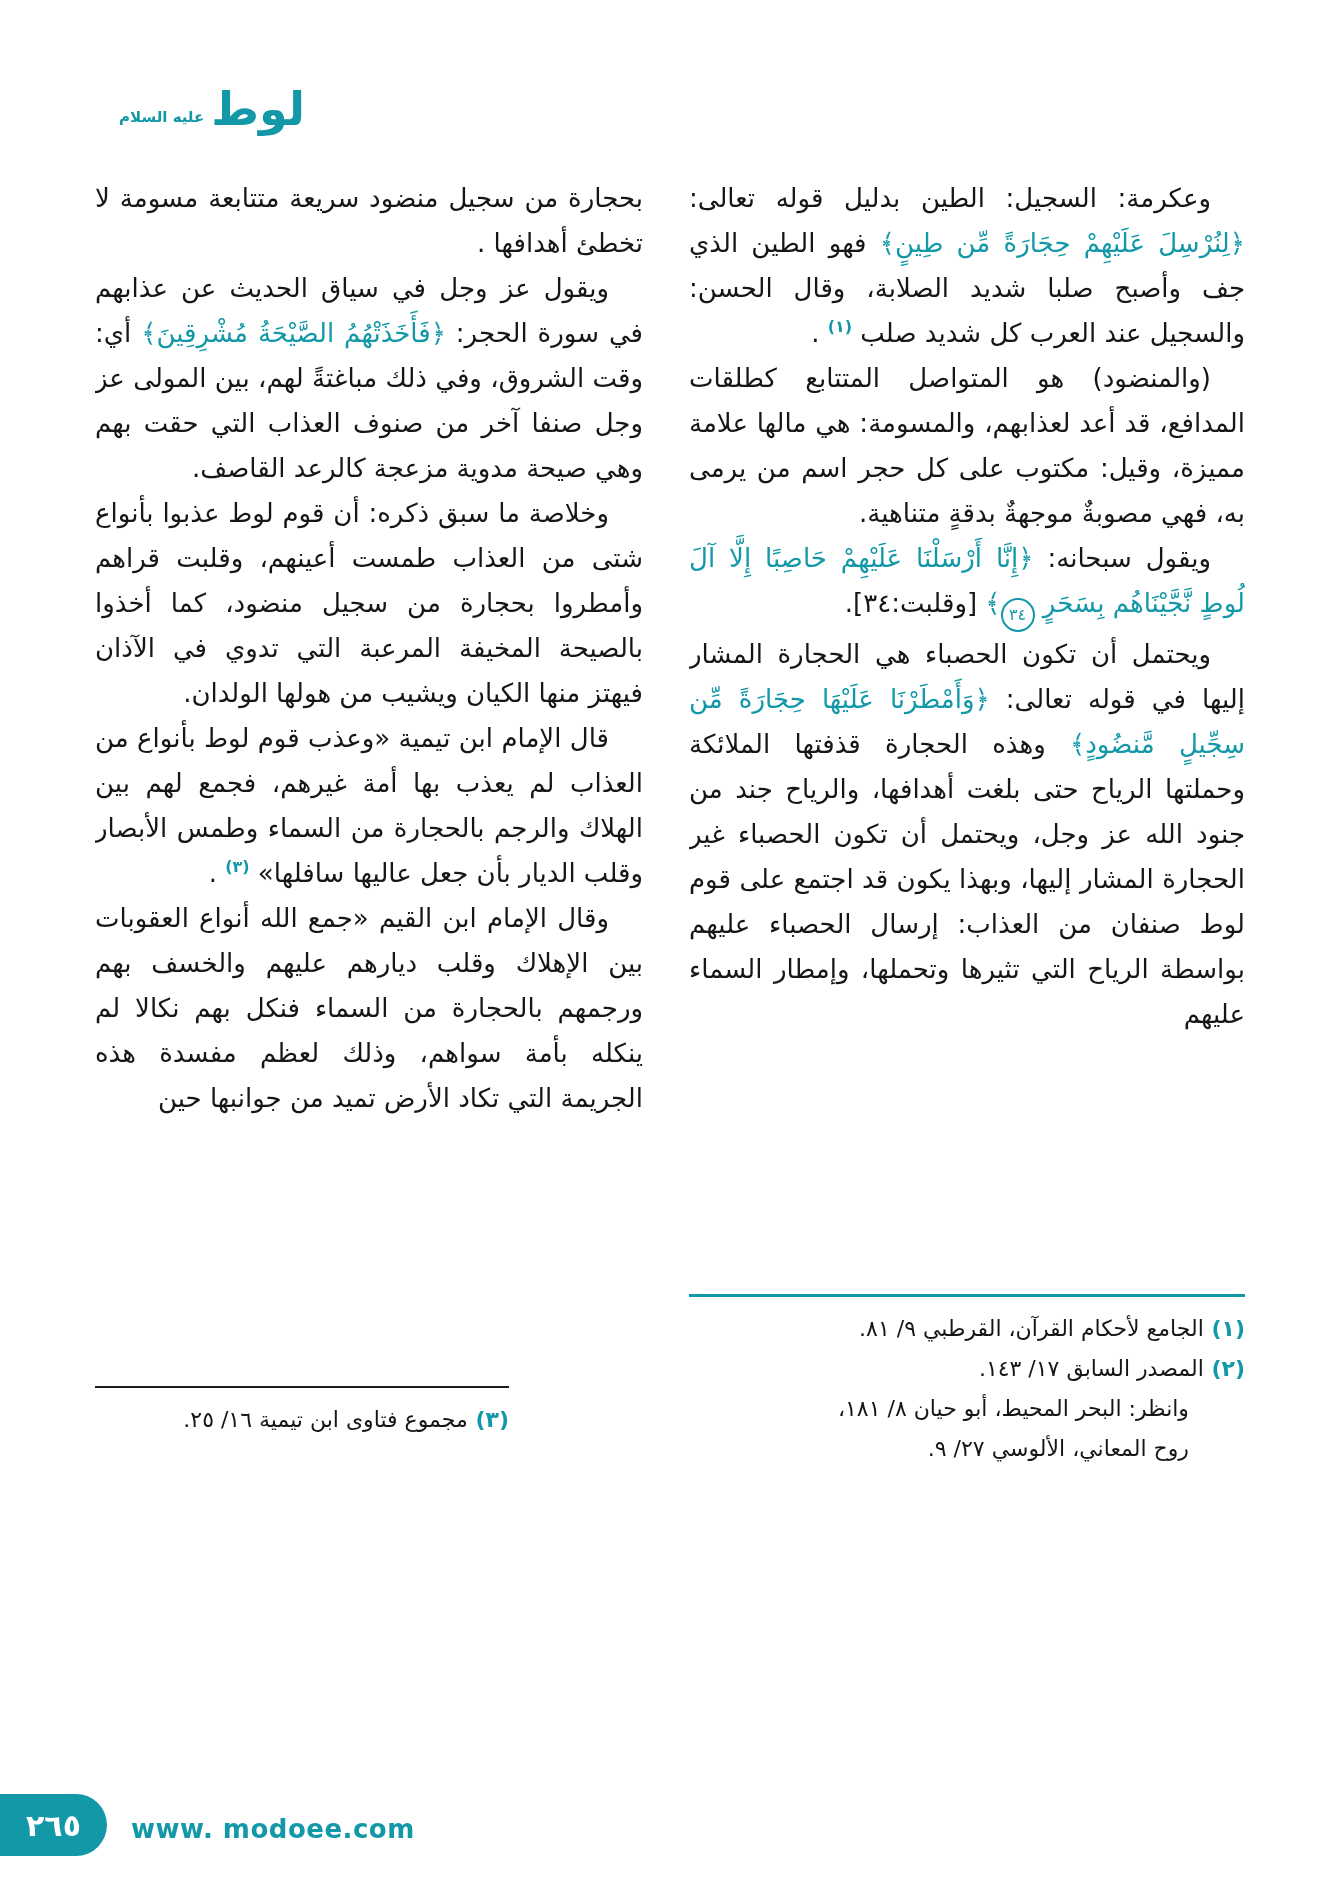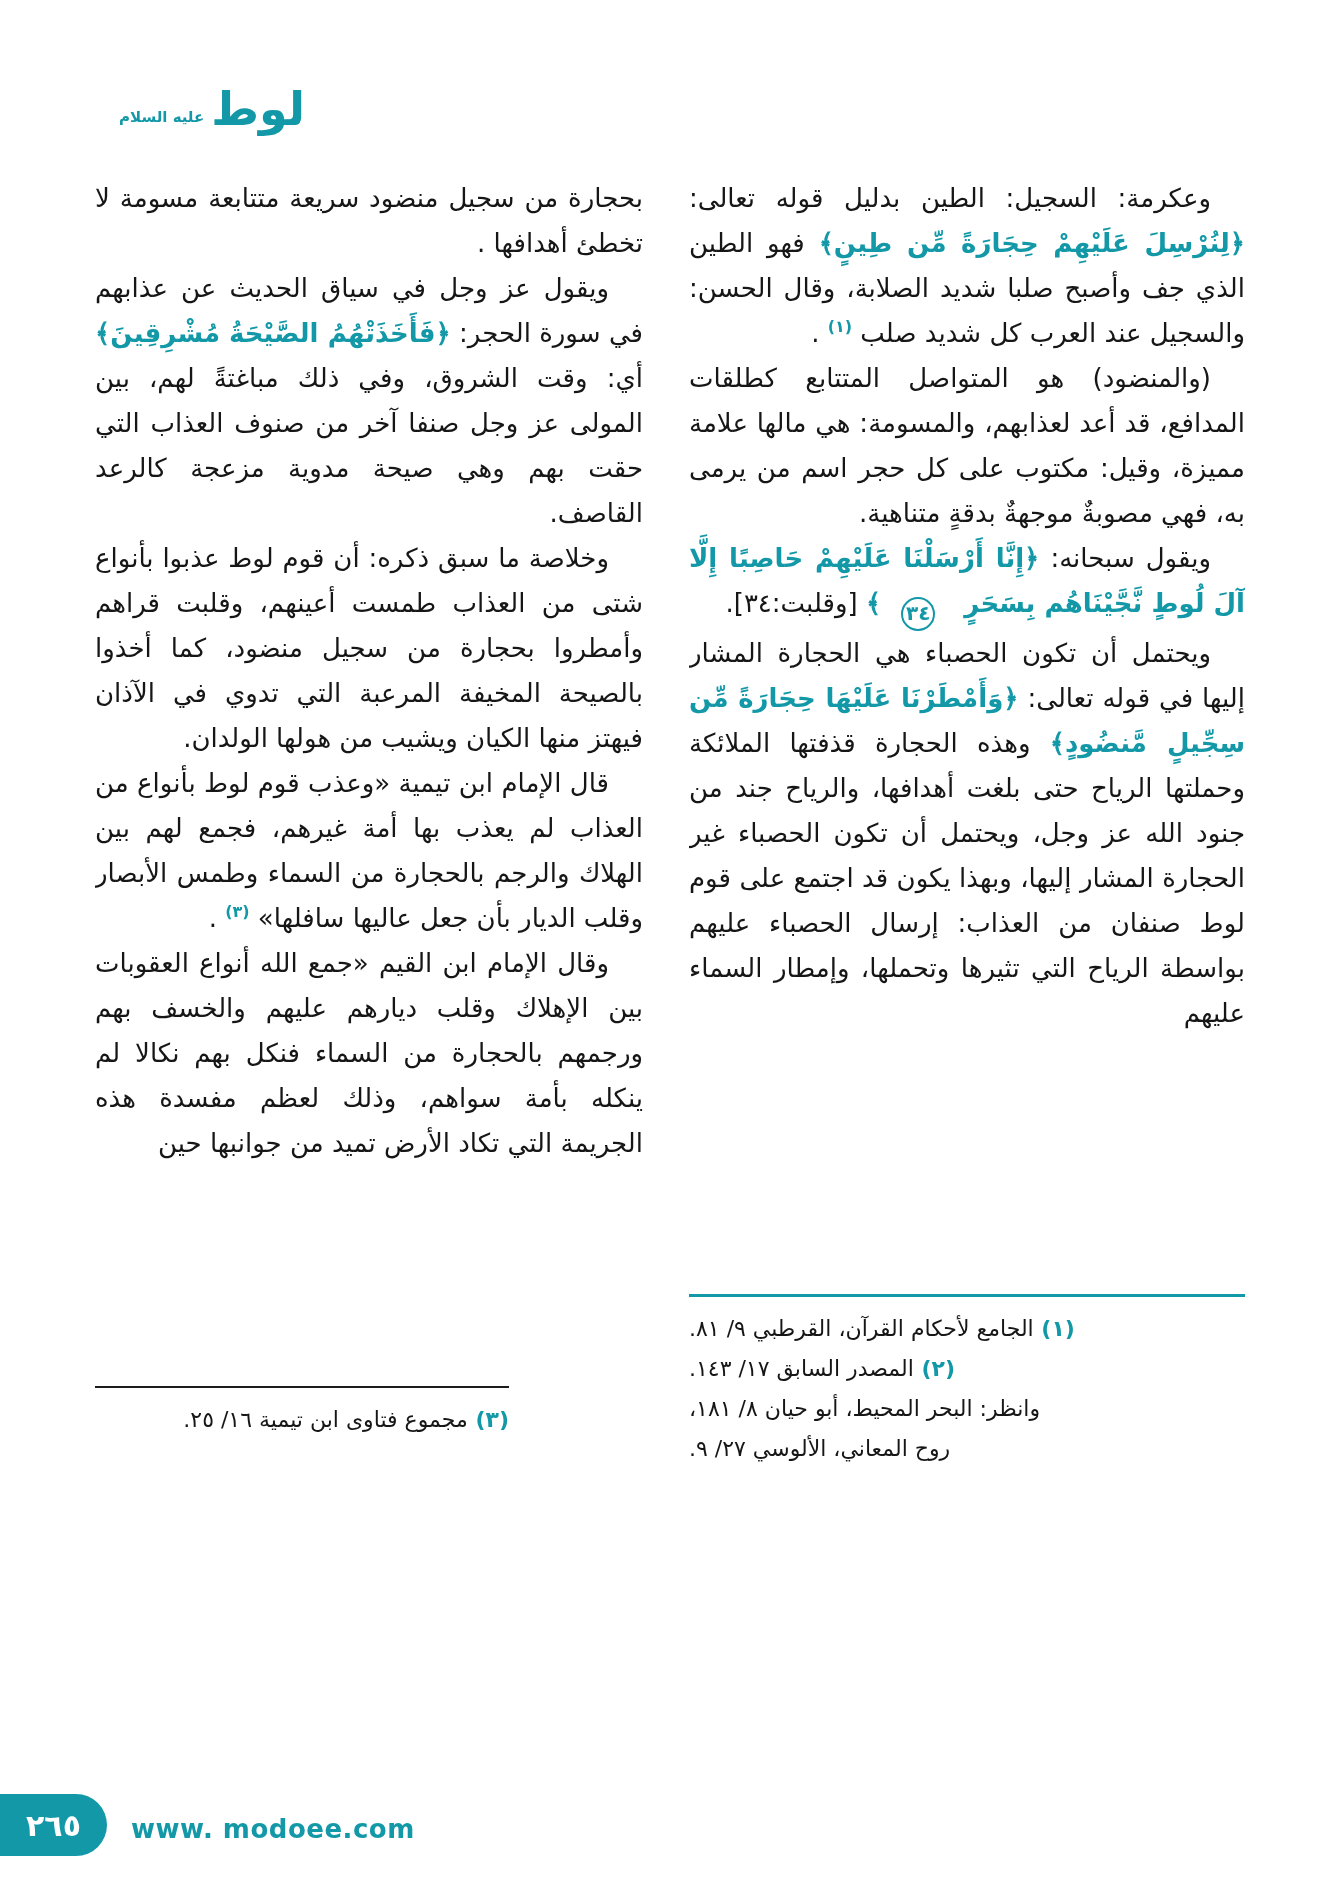--- a/index.html
+++ b/index.html
@@ -26,40 +26,40 @@
     position:absolute; top:176px;
     font-size:26px; line-height:45px;
     text-align:justify;
   }
   .col-right { right:94px;  width:556px; max-height:1112px; overflow:hidden; }
   .col-left  { left:95px;   width:548px; max-height:1204px; overflow:hidden; }
   .para { margin:0; }
   .para.indent { text-indent:34px; }
 
   .seg-x { color:#161616; }
-  .seg-q { color:var(--accent); font-weight:700; }
+  .seg-q { color:var(--accent); font-weight:400; }
   .seg-s {
     color:var(--accent); font-size:16px;
     vertical-align:super; line-height:0; font-weight:700;
   }
   .seg-n {
     display:inline-flex; width:34px; height:34px;
     border:2px solid var(--accent); border-radius:50%;
     align-items:center; justify-content:center;
-    font-size:20px; color:var(--accent); font-weight:700;
-    margin:0 20px; vertical-align:-8px; text-indent:0;
+    font-size:16px; color:var(--accent); font-weight:400;
+    margin:0 0; vertical-align:-8px; text-indent:0;
   }
 
   
   .fn { position:absolute; background:#ffffff; direction:rtl; }
   .fn-right {
     right:94px; top:1294px; width:556px;
     border-top:3px solid var(--accent);
     padding-top:12px;
-    font-size:22px; line-height:40px; text-align:left;
+    font-size:22px; line-height:40px; text-align:right;
   }
   .fn-left {
     left:95px; top:1386px; width:414px;
     border-top:2px solid #1c1c1c;
     padding-top:14px;
     font-size:22px; line-height:36px; text-align:right;
   }
   .fn-line { white-space:normal; }
   .fn-line.fn-indent { padding-right:56px; }
   .fn-marker { color:var(--accent); font-weight:700; }

